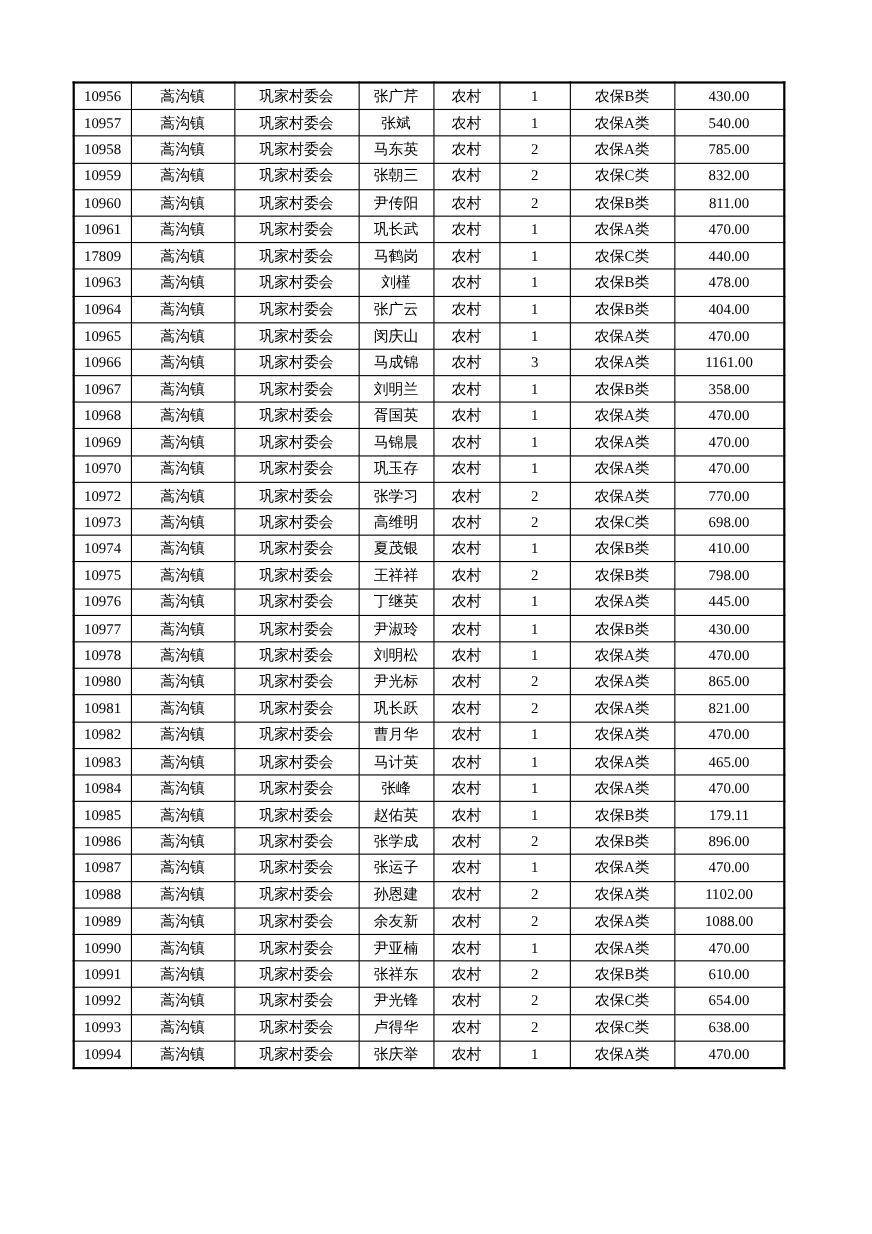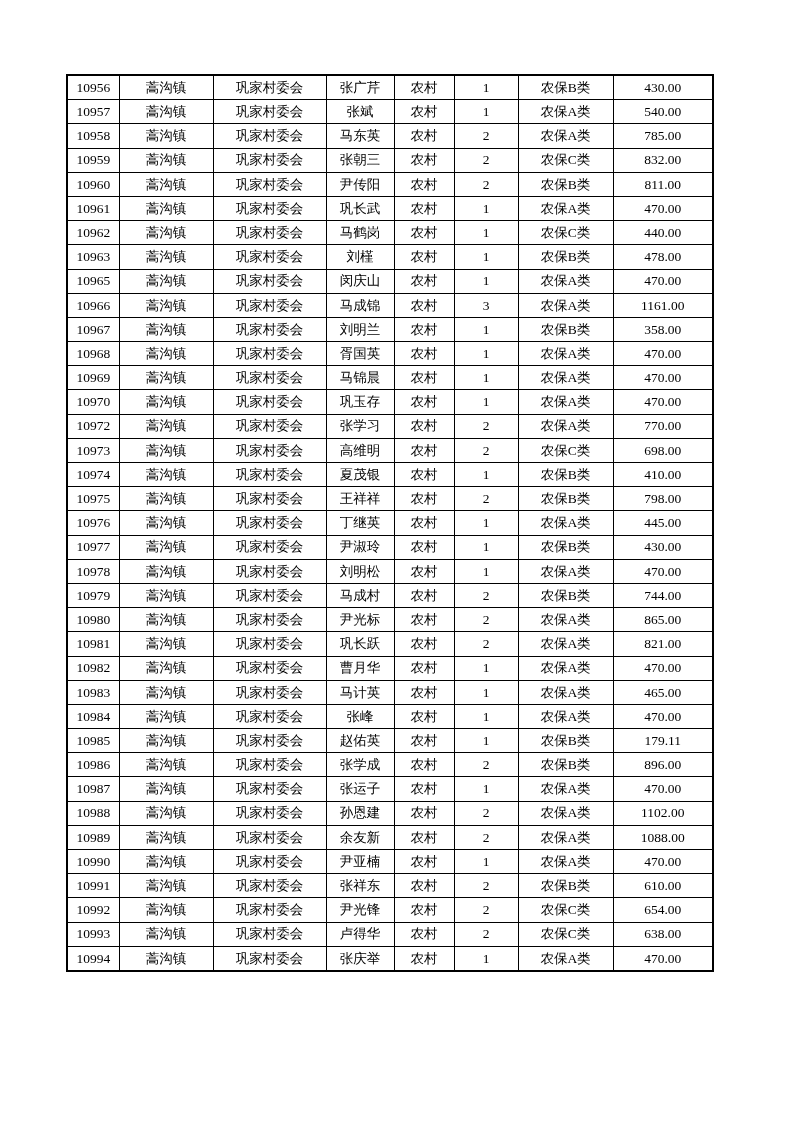--- a/index.html
+++ b/index.html
@@ -112,40 +112,50 @@
           <td>10961</td>
           <td>蒿沟镇</td>
           <td>巩家村委会</td>
           <td>巩长武</td>
           <td>农村</td>
           <td>1</td>
           <td>农保A类</td>
           <td>470.00</td>
         </tr>
         <tr>
-          <td>10962</td>
+          <td>17809</td>
           <td>蒿沟镇</td>
           <td>巩家村委会</td>
           <td>马鹤岗</td>
           <td>农村</td>
           <td>1</td>
           <td>农保C类</td>
           <td>440.00</td>
         </tr>
         <tr>
           <td>10963</td>
           <td>蒿沟镇</td>
           <td>巩家村委会</td>
           <td>刘槿</td>
           <td>农村</td>
           <td>1</td>
           <td>农保B类</td>
           <td>478.00</td>
         </tr>
         <tr>
+          <td>10964</td>
+          <td>蒿沟镇</td>
+          <td>巩家村委会</td>
+          <td>张广云</td>
+          <td>农村</td>
+          <td>1</td>
+          <td>农保B类</td>
+          <td>404.00</td>
+        </tr>
+        <tr>
           <td>10965</td>
           <td>蒿沟镇</td>
           <td>巩家村委会</td>
           <td>闵庆山</td>
           <td>农村</td>
           <td>1</td>
           <td>农保A类</td>
           <td>470.00</td>
         </tr>
         <tr>
@@ -260,30 +270,20 @@
         </tr>
         <tr>
           <td>10978</td>
           <td>蒿沟镇</td>
           <td>巩家村委会</td>
           <td>刘明松</td>
           <td>农村</td>
           <td>1</td>
           <td>农保A类</td>
           <td>470.00</td>
-        </tr>
-        <tr>
-          <td>10979</td>
-          <td>蒿沟镇</td>
-          <td>巩家村委会</td>
-          <td>马成村</td>
-          <td>农村</td>
-          <td>2</td>
-          <td>农保B类</td>
-          <td>744.00</td>
         </tr>
         <tr>
           <td>10980</td>
           <td>蒿沟镇</td>
           <td>巩家村委会</td>
           <td>尹光标</td>
           <td>农村</td>
           <td>2</td>
           <td>农保A类</td>
           <td>865.00</td>

